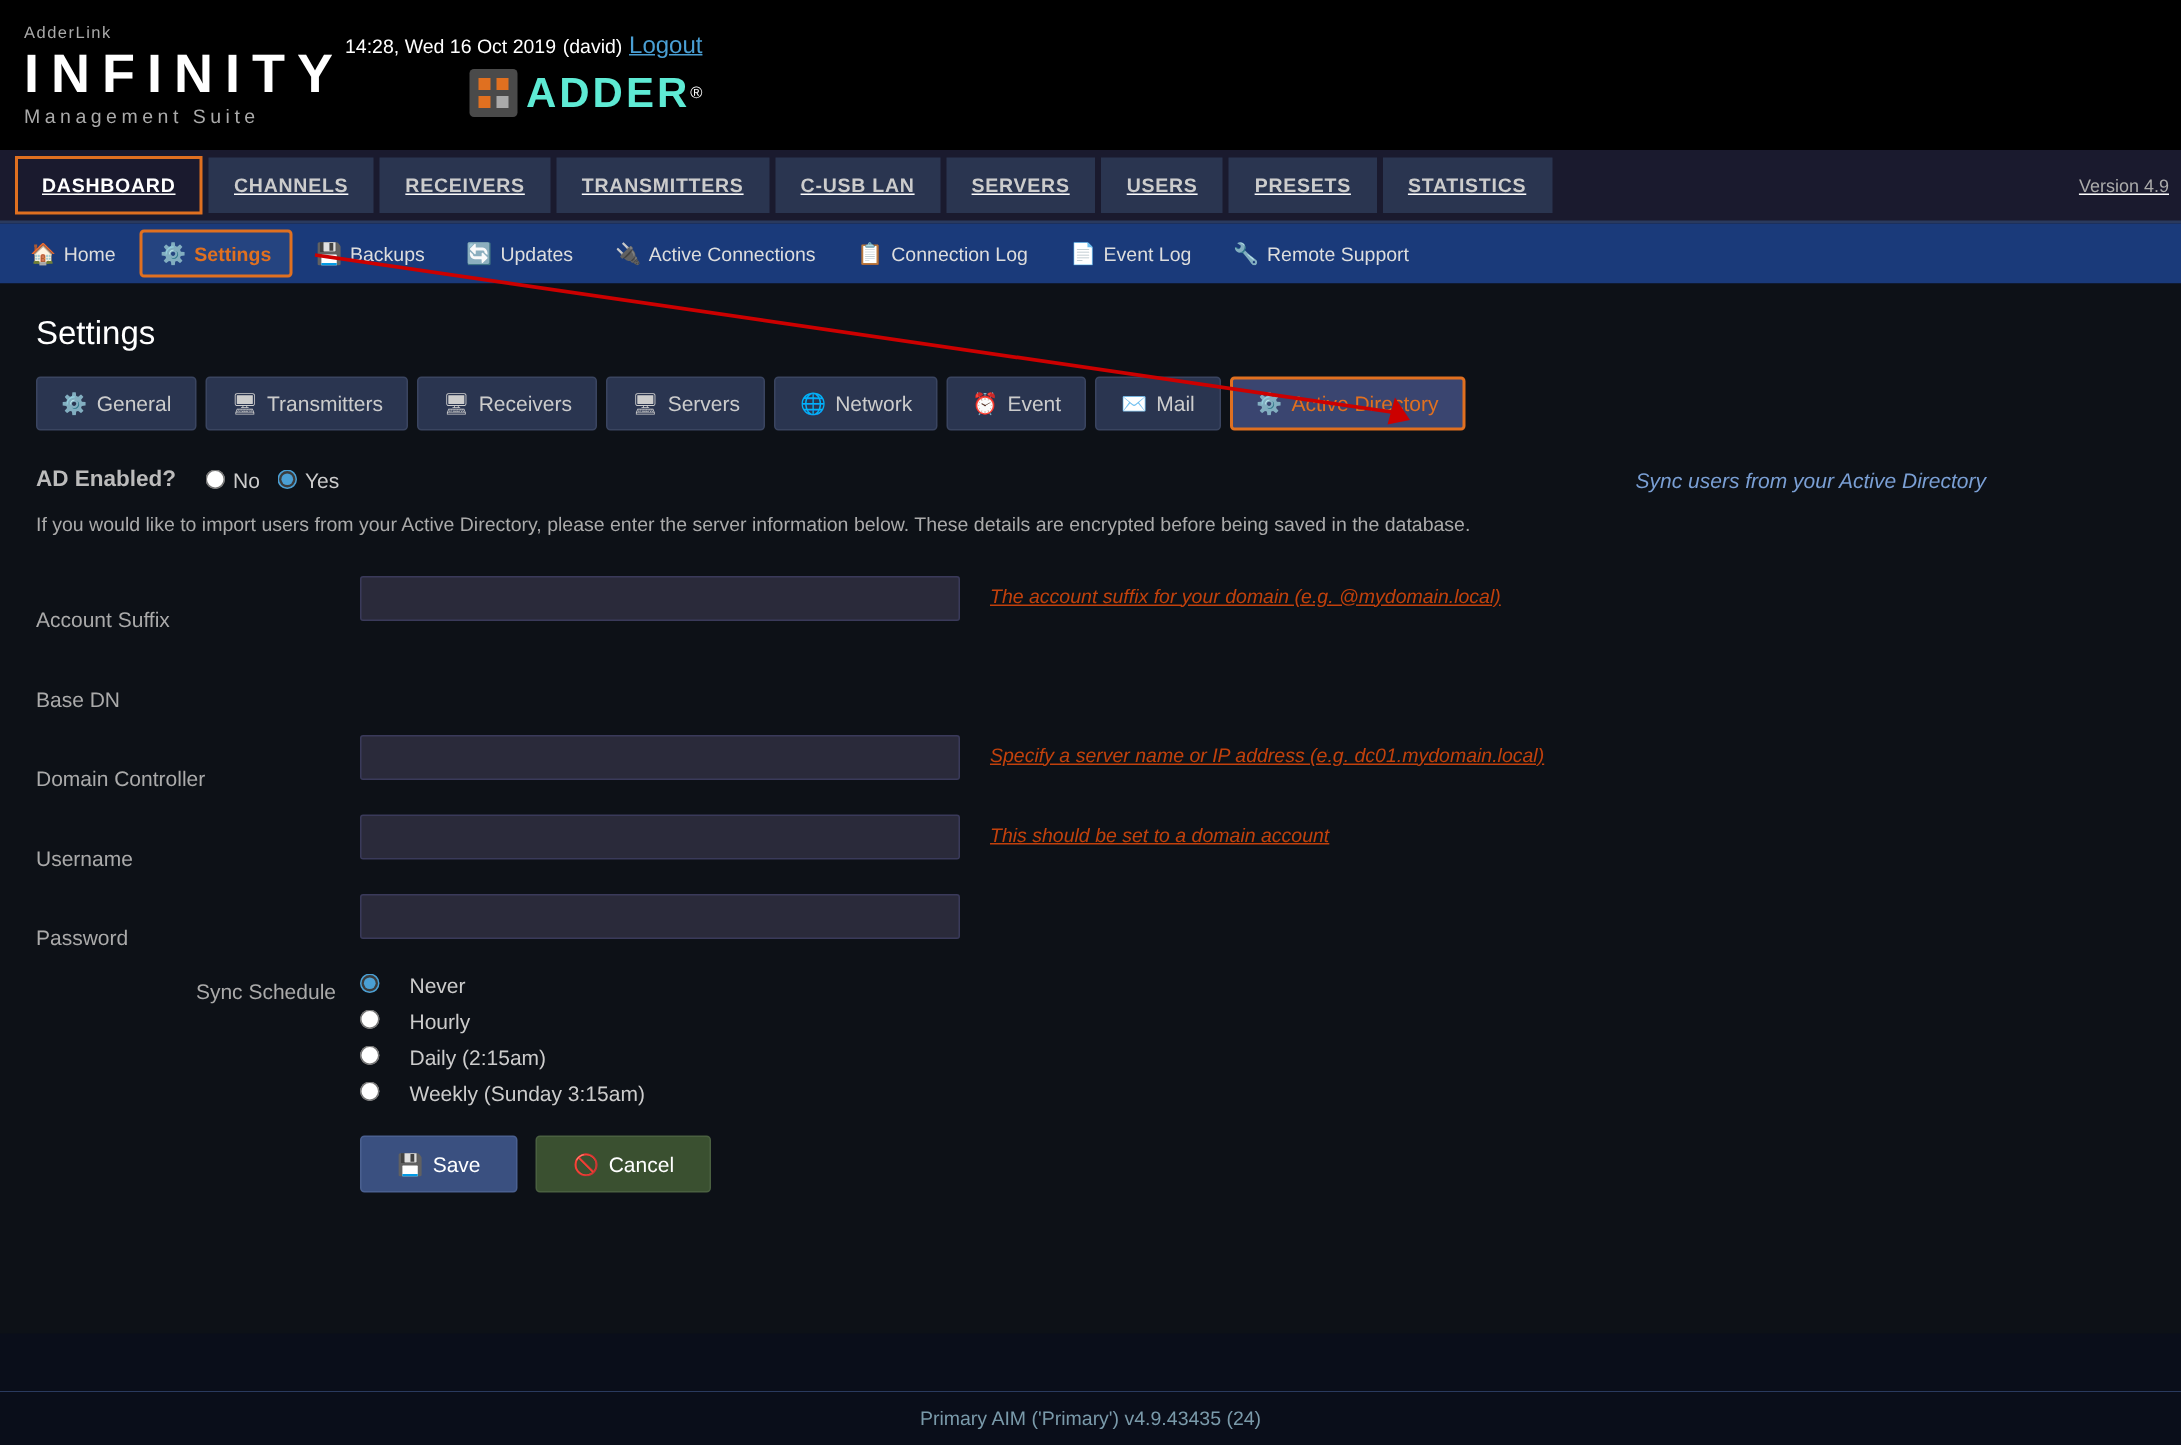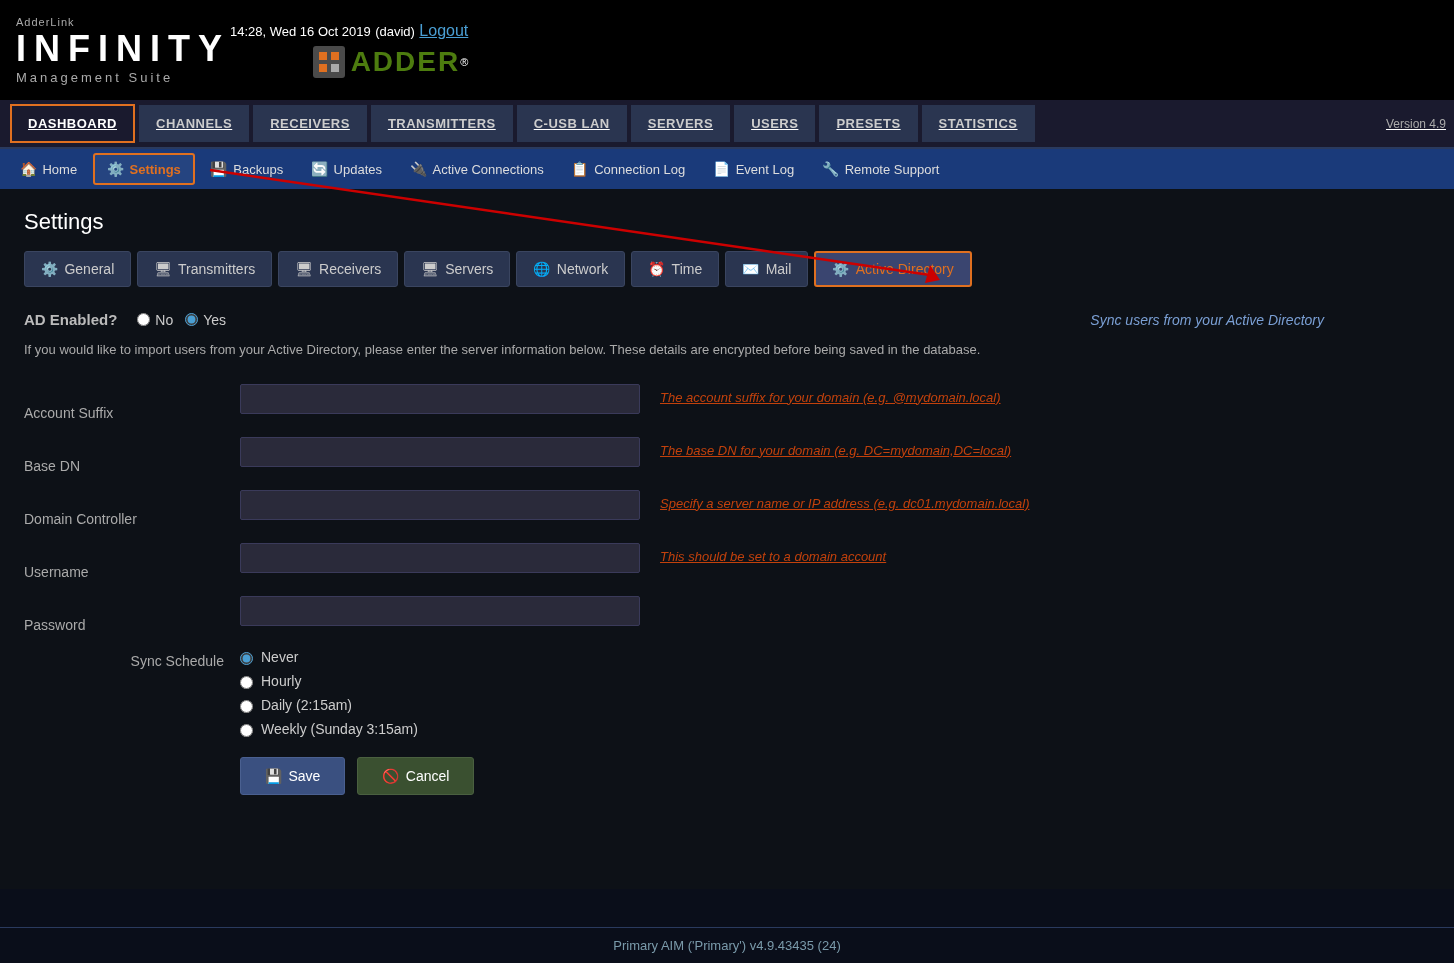--- a/index.html
+++ b/index.html
@@ -67,21 +67,21 @@
       margin-right: 6px;
       display: flex;
       align-items: center;
       justify-content: center;
       font-size: 10px;
       color: #fff;
     }
     .adder-text {
       font-size: 28px;
       font-weight: bold;
-      color: #4d7c0f;
+      color: #5eead4;
       letter-spacing: 2px;
     }
     .adder-reg {
       font-size: 11px;
       vertical-align: super;
     }
 
     
     .main-nav {
       background: #1a1a2e;
@@ -281,22 +281,22 @@
       padding-top: 4px;
       flex-shrink: 0;
     }
     .sync-options {
       display: flex;
       flex-direction: column;
       gap: 8px;
     }
     .sync-option {
       display: flex;
-      align-items: flex-end;
-      gap: 8px;
+      align-items: flex-start;
+      gap: 20px;
       font-size: 14px;
       color: #ccc;
       cursor: pointer;
     }
     .sync-option input[type="radio"] {
       accent-color: #4a9fd4;
     }
 
     
     .action-buttons {
@@ -449,21 +449,21 @@
       <button class="settings-tab">
         <span class="settings-tab-icon">🖥</span>
         <span>Servers</span>
       </button>
       <button class="settings-tab">
         <span class="settings-tab-icon">🌐</span>
         <span>Network</span>
       </button>
       <button class="settings-tab">
         <span class="settings-tab-icon">⏰</span>
-        <span>Time</span>
+        <span>Event</span>
       </button>
       <button class="settings-tab">
         <span class="settings-tab-icon">✉️</span>
         <span>Mail</span>
       </button>
       <button class="settings-tab active" style="border:2px solid #e07020; color:#e07020;">
         <span class="settings-tab-icon">⚙️</span>
         <span>Active Directory</span>
       </button>
     </div>
@@ -490,24 +490,20 @@
       <div class="form-row">
         <label class="form-label">Account Suffix</label>
         <div class="form-input-area">
           <input type="text" class="form-input" value="" style="">
           <span class="form-hint">The account suffix for your domain (e.g. @mydomain.local)</span>
         </div>
       </div>
 
       <div class="form-row">
         <label class="form-label">Base DN</label>
-        <div class="form-input-area">
-          <input type="text" class="form-input" value="" style="">
-          <span class="form-hint">The base DN for your domain (e.g. DC=mydomain,DC=local)</span>
-        </div>
       </div>
 
       <div class="form-row">
         <label class="form-label">Domain Controller</label>
         <div class="form-input-area">
           <input type="text" class="form-input" value="" style="">
           <span class="form-hint">Specify a server name or IP address (e.g. dc01.mydomain.local)</span>
         </div>
       </div>
 

